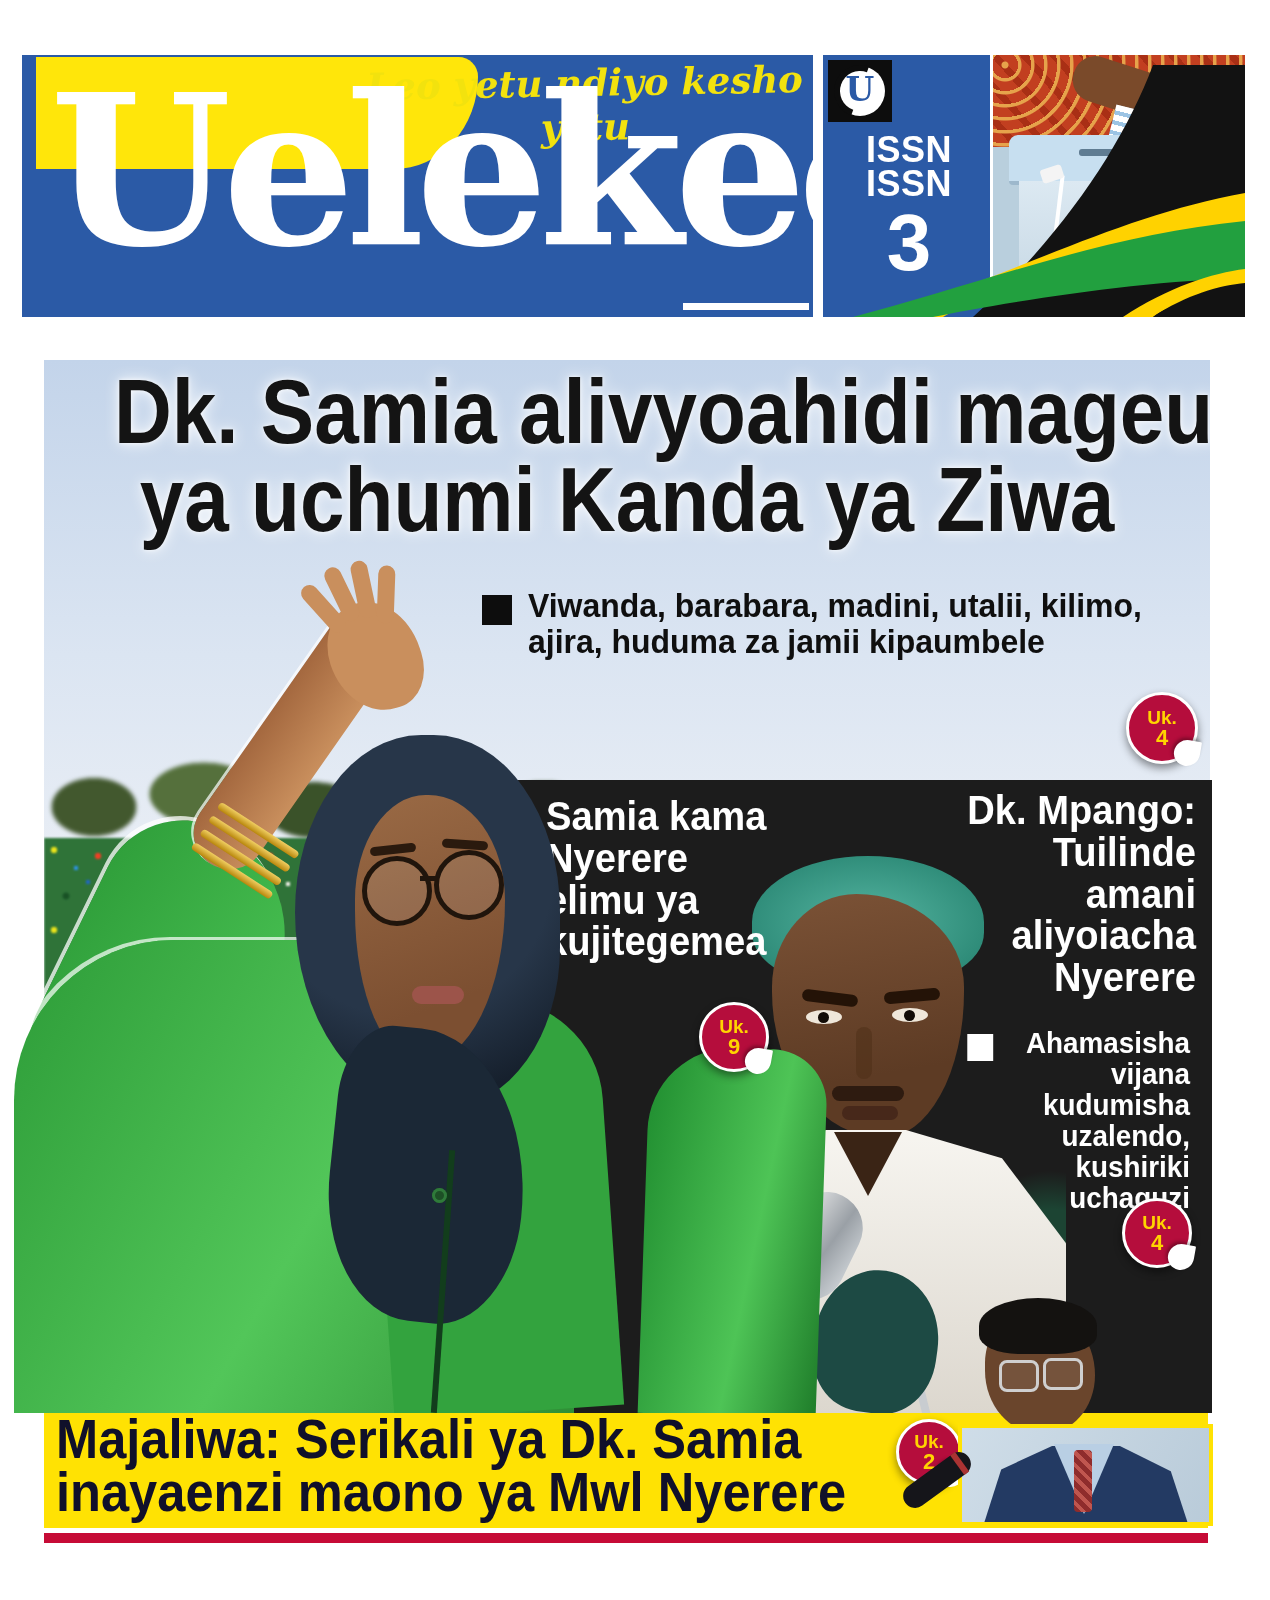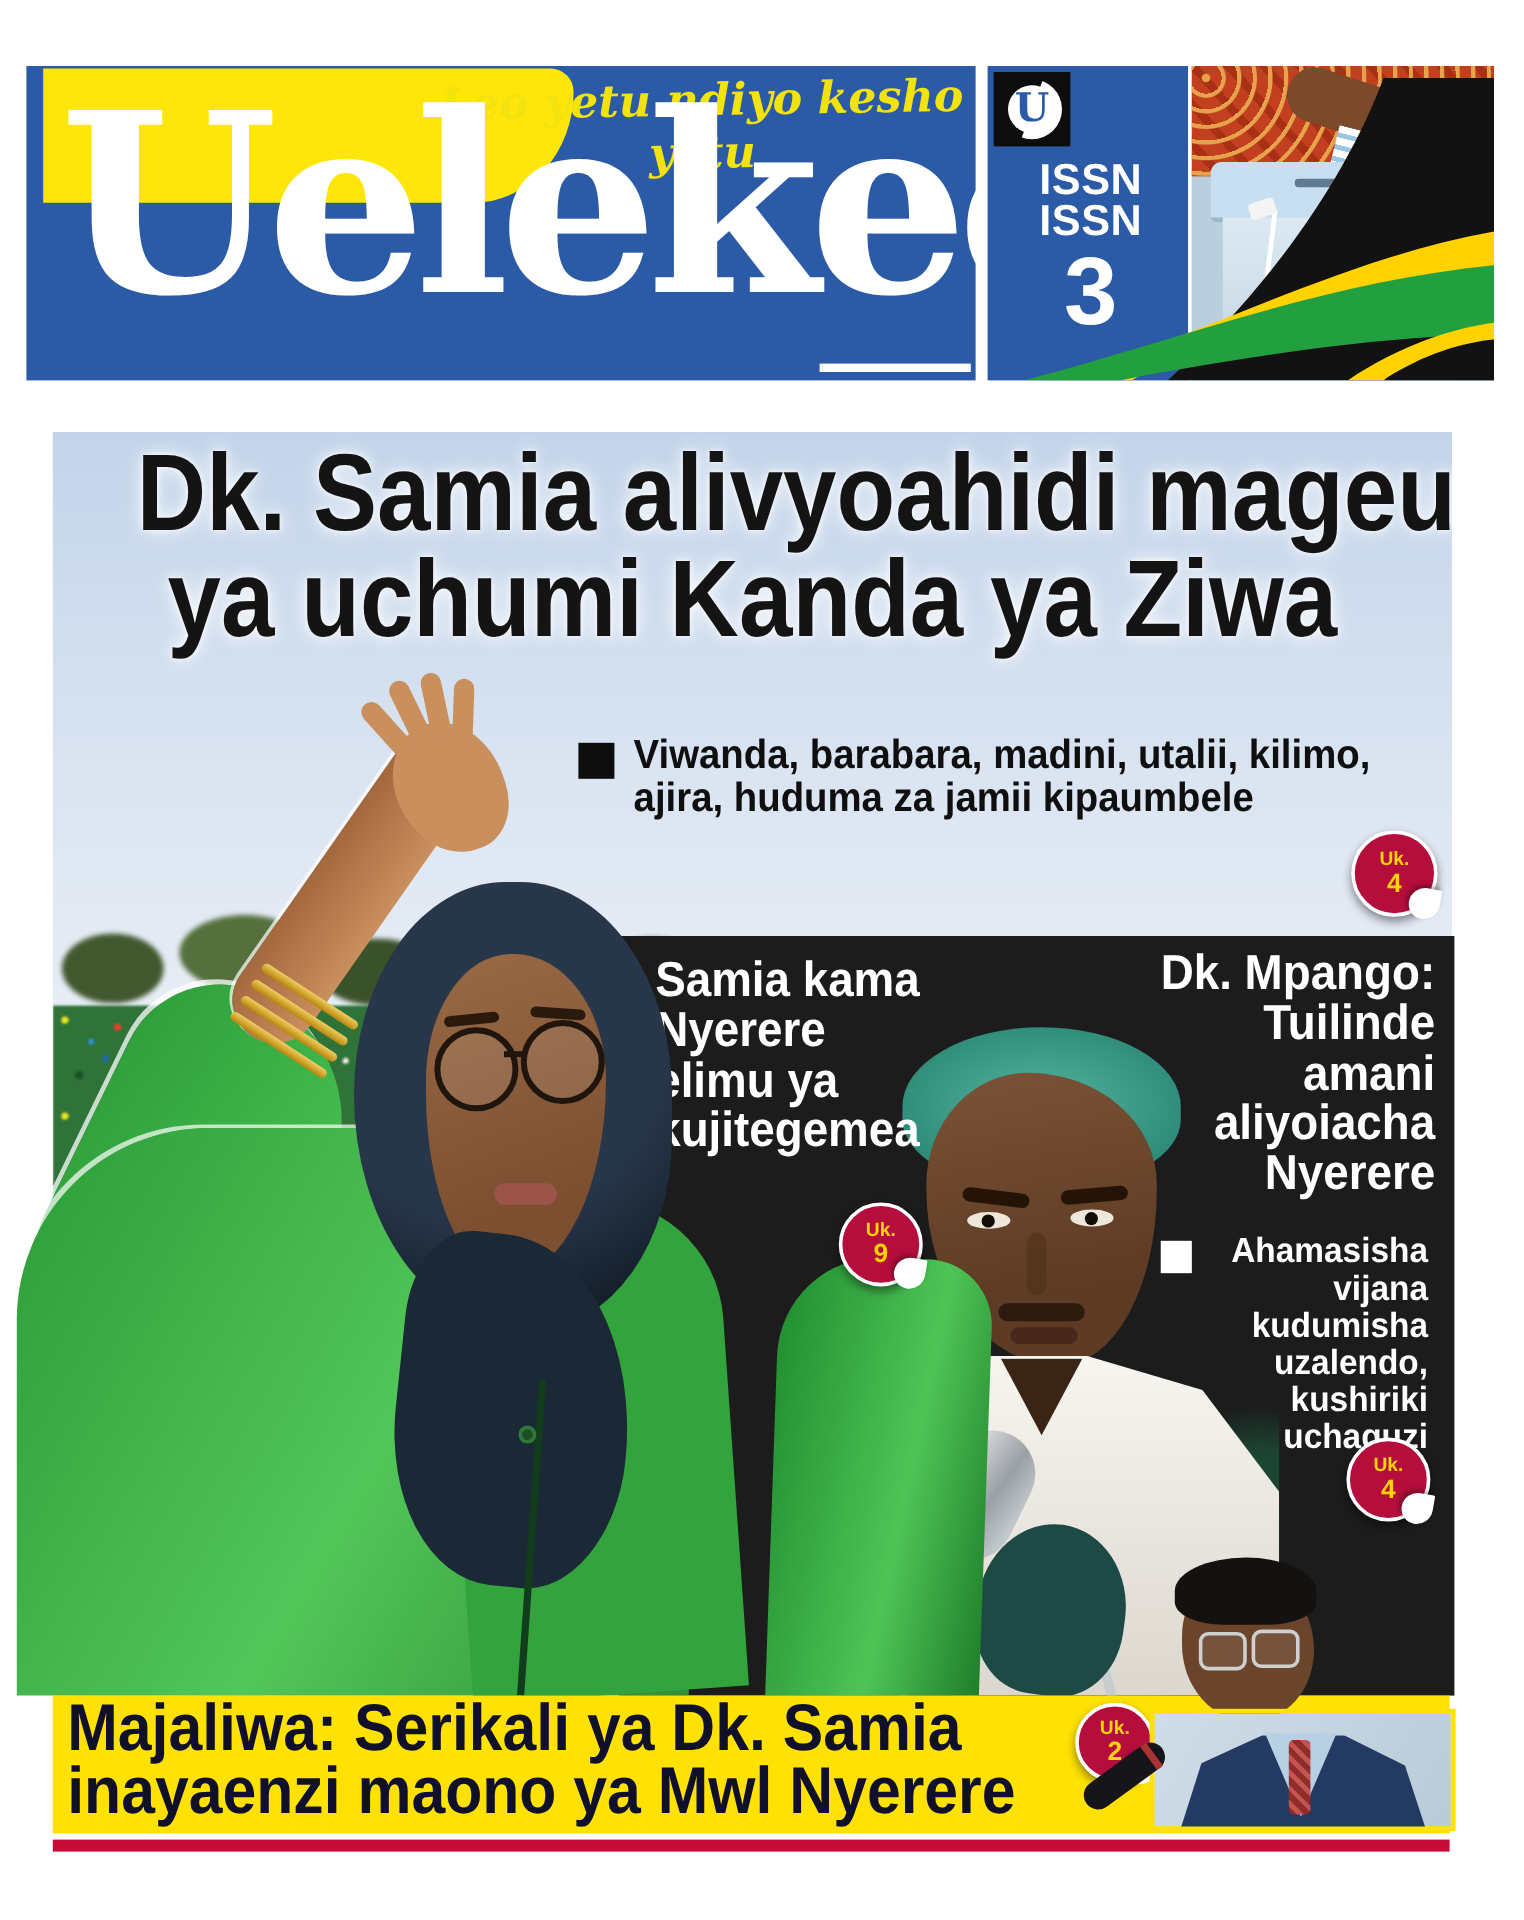--- a/index.html
+++ b/index.html
@@ -73,34 +73,34 @@
       radial-gradient(7px 7px at 22px 58px,#1f4f2a 50%,rgba(0,0,0,0) 51%),
       radial-gradient(5px 5px at 62px 68px,#7fc15e 50%,rgba(0,0,0,0) 51%),
       radial-gradient(5px 5px at 44px 44px,#2a64b0 50%,rgba(0,0,0,0) 51%);
     background-size:86px 80px;}
 
   
   .headline{left:0;top:8px;width:1166px;text-align:center;color:#141414;font-weight:bold;
             font-size:91px;line-height:.97;transform:scaleX(.88);transform-origin:center top;
             text-shadow:0 0 16px rgba(255,255,255,.95),0 0 5px rgba(255,255,255,.85);white-space:nowrap;}
   .lead-bullets{left:438px;top:228px;width:708px;color:#0f0f0f;}
-  .lead-item{display:flex;gap:16px;margin-top:24px;}
+  .lead-item{display:flex;gap:16px;}
   .lead-item + .lead-item{margin-top:24px;}
   .sq{flex:none;width:30px;height:30px;background:#0d0d0d;margin-top:7px;}
   .lead-text{font-weight:bold;font-size:34px;line-height:1.05;transform:scaleX(.94);
              transform-origin:left top;width:680px;}
 
   
   .badge{border-radius:50%;background:#b50d3c;border:3px solid #ffffff;color:#ffd400;
          display:flex;flex-direction:column;align-items:center;justify-content:center;
          font-weight:bold;box-shadow:0 4px 8px rgba(0,0,0,.45);z-index:6;}
   .badge::after{content:"";position:absolute;right:-5px;bottom:-5px;width:26px;height:26px;
          background:#ffffff;border-radius:55% 5% 55% 50%;transform:rotate(10deg);
          box-shadow:-2px -2px 4px rgba(0,0,0,.35);}
-  .badge .b1{font-size:16px;line-height:1;}
+  .badge .b1{font-size:19px;line-height:1;}
   .badge .b2{font-size:22px;line-height:1;}
 
   
   .samia{left:0;top:0;width:1270px;height:1413px;z-index:3;pointer-events:none;}
   .s-sleeve{left:64px;top:820px;width:200px;height:320px;transform:rotate(26deg);
             background:linear-gradient(100deg,#2f9e3a,#49c253);border-radius:100px 140px 60px 90px;
             box-shadow:-4px -3px 0 rgba(255,255,255,.75);}
   .s-torso{left:14px;top:940px;width:560px;height:473px;
            background:linear-gradient(120deg,#2d9c38,#52c659 55%,#2f8f36);
            border-radius:160px 240px 0 0;box-shadow:-4px -3px 0 rgba(255,255,255,.7);}

